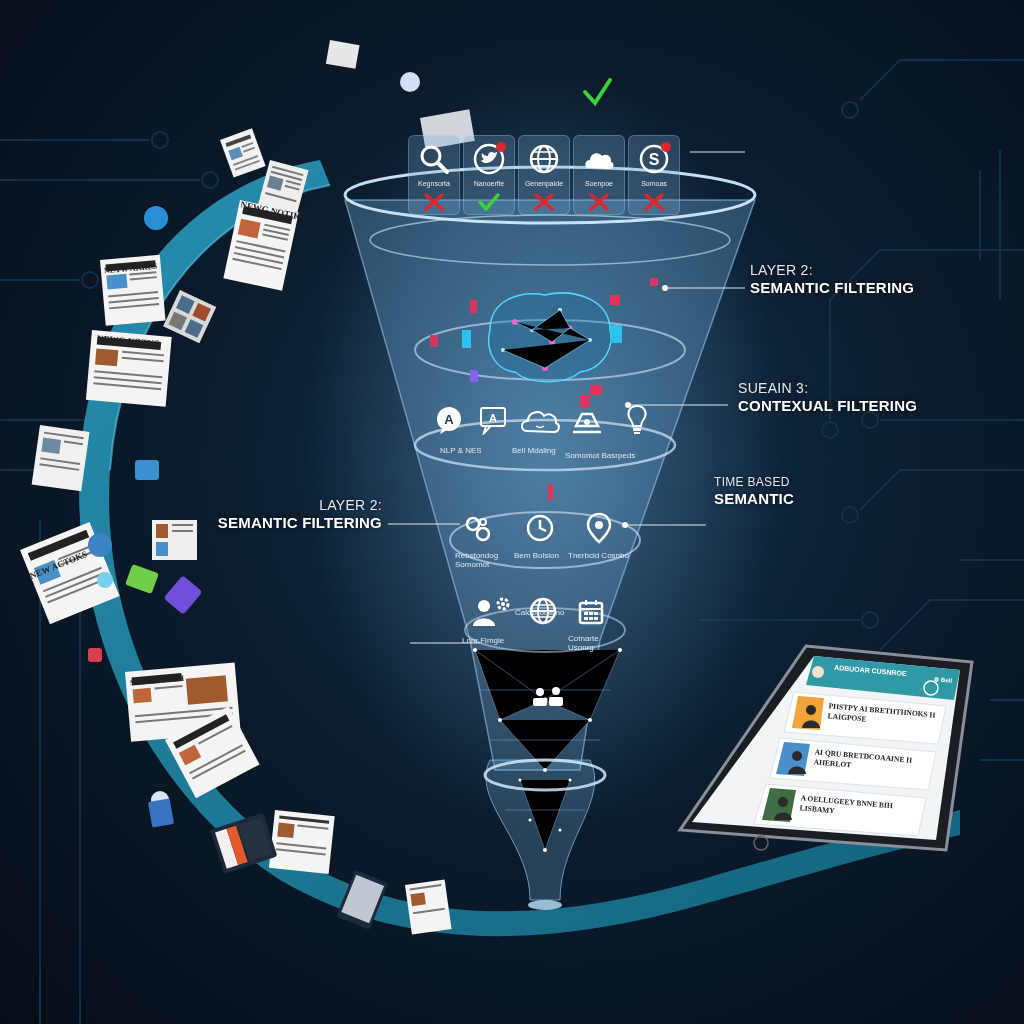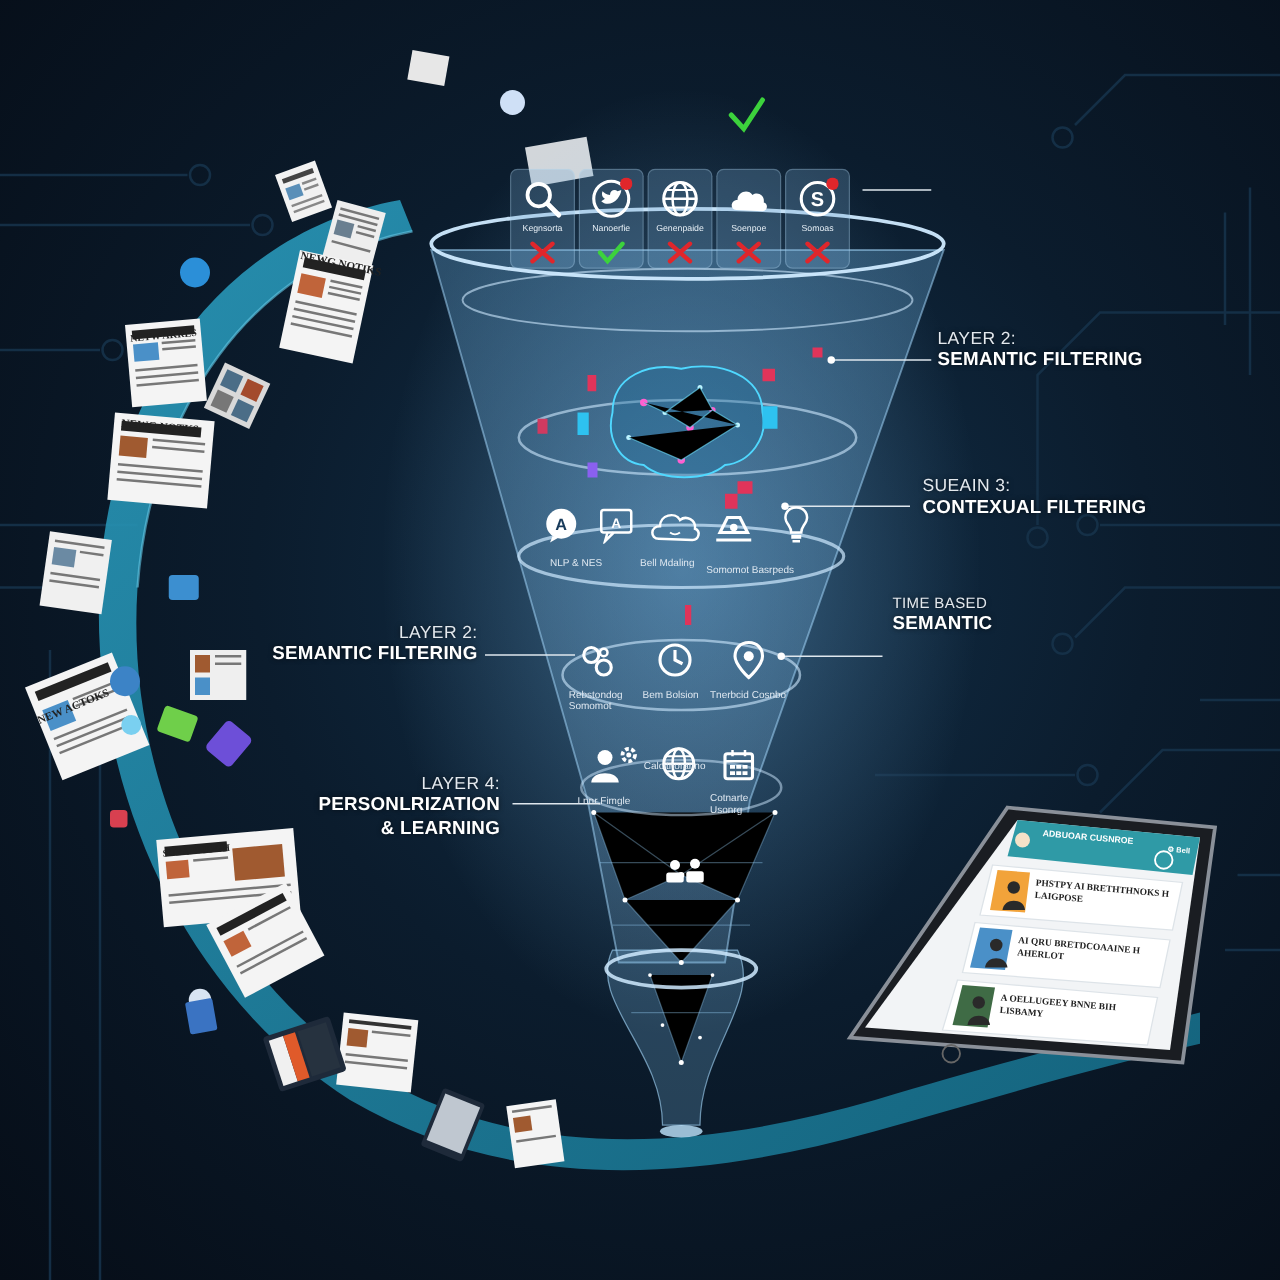--- a/index.html
+++ b/index.html
@@ -450,25 +450,20 @@
     <div class="l2">CONTEXUAL FILTERING</div>
   </div>
   <div class="label left" style="left:200px;top:497px;width:182px">
     <div class="l1">LAYER 2:</div>
     <div class="l2">SEMANTIC FILTERING</div>
   </div>
   <div class="label right" style="left:714px;top:475px">
     <div class="l1" style="font-size:12px">TIME BASED</div>
     <div class="l2">SEMANTIC</div>
   </div>
-  <div class="label left" style="left:220px;top:618px;width:180px">
-    <div class="l1">LAYER 4:</div>
-    <div class="l2">PERSONLRIZATION</div>
-    <div class="l2">&amp; LEARNING</div>
-  </div>
 
   <div style="position:absolute;left:240px;top:206px;font-size:9px;font-weight:bold;color:#222;transform:rotate(12deg);font-family:'Liberation Serif',serif">NEWG NOTIKS</div>
   <div style="position:absolute;left:104px;top:264px;font-size:8px;font-weight:bold;color:#222;transform:rotate(-5deg);font-family:'Liberation Serif',serif">NETW AKRES</div>
   <div style="position:absolute;left:28px;top:560px;font-size:9px;font-weight:bold;color:#222;transform:rotate(-22deg);font-family:'Liberation Serif',serif">NEW ACTOKS</div>
   <div style="position:absolute;left:97px;top:336px;font-size:9px;font-weight:bold;color:#222;transform:rotate(5deg);font-family:'Liberation Serif',serif">NEWG NOTKS</div>
   <div style="position:absolute;left:130px;top:676px;font-size:8px;font-weight:bold;color:#222;transform:rotate(-5deg);font-family:'Liberation Serif',serif">SUEAIN IOGH</div>
 
   <div class="tablet">
     <svg width="300" height="220" viewBox="0 0 300 220" style="position:absolute;left:0;top:0">
       <path d="M130 6 L296 22 L270 210 L4 190 Z" fill="#1a1d22" stroke="#8a9099" stroke-width="3"></path>

